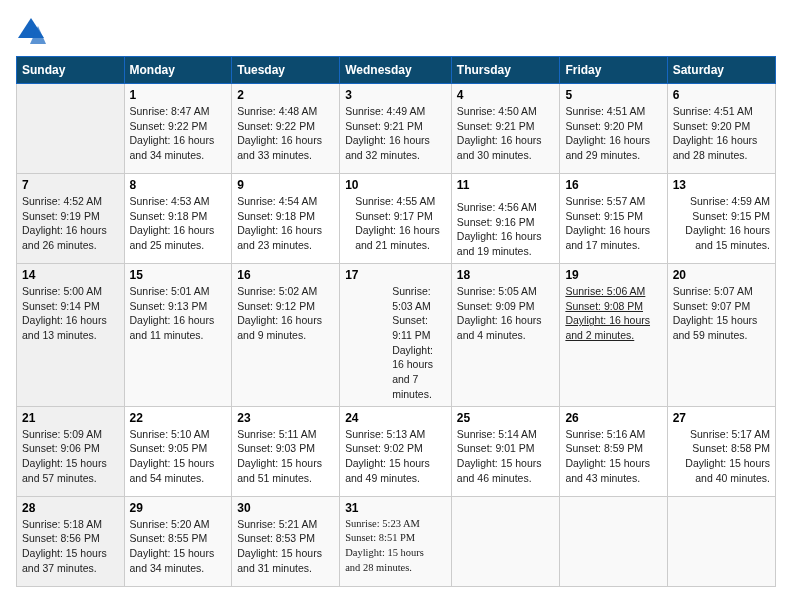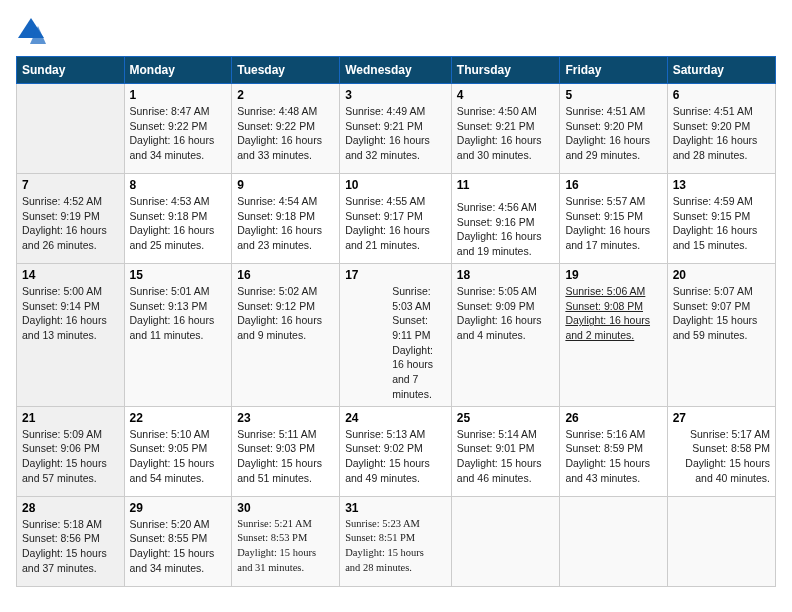--- a/index.html
+++ b/index.html
@@ -190,42 +190,42 @@
         </td>
         <td>
           <span class="day-number">9</span>
           <div class="cell-content" style="white-space: pre-line;">Sunrise: 4:54 AM
 Sunset: 9:18 PM
 Daylight: 16 hours
 and 23 minutes.</div>
         </td>
         <td>
           <span class="day-number">10</span>
-          <div class="cell-content" style="white-space: pre-line;">Sunrise: 4:55 AM
+          <div class="cell-content" style="white-space: pre-line; margin-left: 10px;">Sunrise: 4:55 AM
 Sunset: 9:17 PM
 Daylight: 16 hours
 and 21 minutes.</div>
         </td>
         <td>
           <span class="day-number">11</span>
           <div class="cell-content" style="white-space: pre-line; margin-top: 8px;">Sunrise: 4:56 AM
 Sunset: 9:16 PM
 Daylight: 16 hours
 and 19 minutes.</div>
         </td>
         <td>
           <span class="day-number">16</span>
           <div class="cell-content" style="white-space: pre-line;">Sunrise: 5:57 AM
 Sunset: 9:15 PM
 Daylight: 16 hours
 and 17 minutes.</div>
         </td>
         <td>
           <span class="day-number">13</span>
-          <div class="cell-content" style="white-space: pre-line;">Sunrise: 4:59 AM
+          <div class="cell-content" style="white-space: pre-line; text-align: right;">Sunrise: 4:59 AM
 Sunset: 9:15 PM
 Daylight: 16 hours
 and 15 minutes.</div>
         </td>
       </tr>
       <tr>
         <td>
           <span class="day-number">14</span>
           <div class="cell-content" style="white-space: pre-line;">Sunrise: 5:00 AM
 Sunset: 9:14 PM
@@ -336,21 +336,21 @@
         </td>
         <td>
           <span class="day-number">29</span>
           <div class="cell-content" style="white-space: pre-line;">Sunrise: 5:20 AM
 Sunset: 8:55 PM
 Daylight: 15 hours
 and 34 minutes.</div>
         </td>
         <td>
           <span class="day-number">30</span>
-          <div class="cell-content" style="white-space: pre-line; font-family: Liberation Serif, serif;">Sunrise: 5:21 AM
+          <div class="cell-content" style="white-space: pre-line;">Sunrise: 5:21 AM
 Sunset: 8:53 PM
 Daylight: 15 hours
 and 31 minutes.</div>
         </td>
         <td>
           <span class="day-number">31</span>
           <div class="cell-content" style="white-space: pre-line; font-family: Liberation Serif, serif;">Sunrise: 5:23 AM
 Sunset: 8:51 PM
 Daylight: 15 hours
 and 28 minutes.</div>

